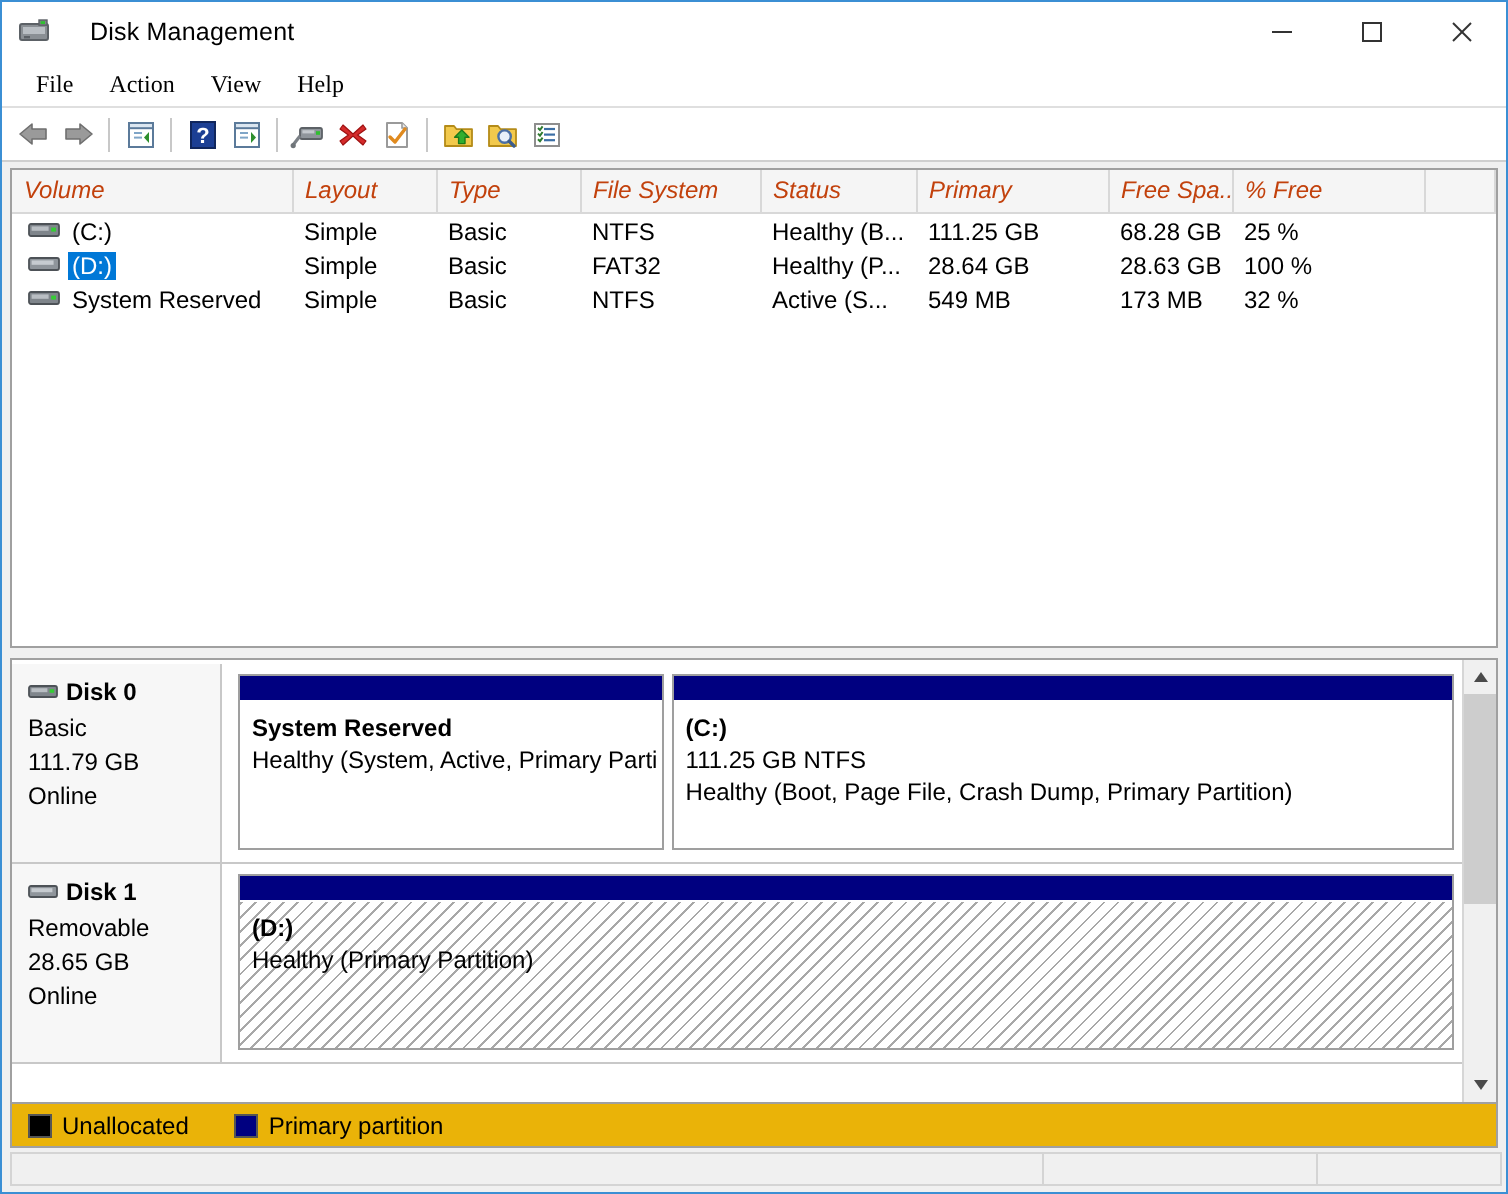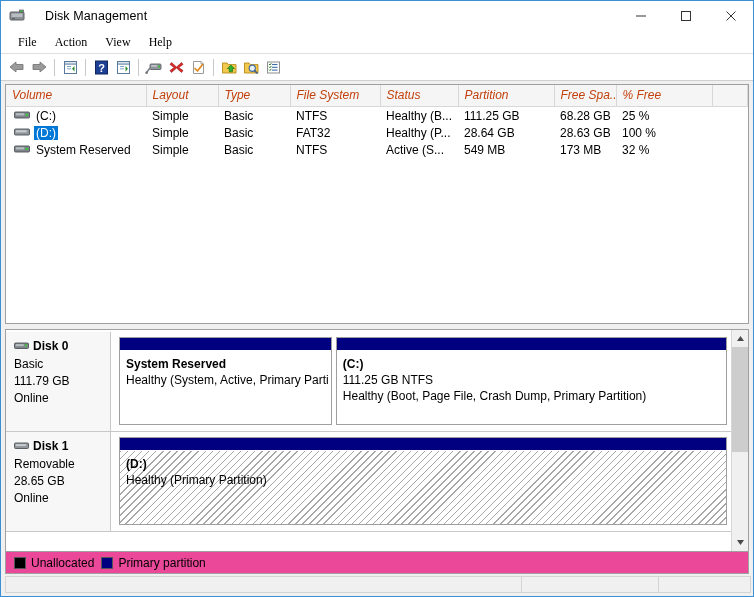--- a/index.html
+++ b/index.html
@@ -319,26 +319,26 @@
     top: 0; left: 0; right: 0;
     height: 105px;
     background: #cdcdcd;
     cursor: default;
   }
 
   
   .legend {
     height: 21px;
     flex: 0 0 auto;
-    background: #ec4899;
+    background: #eab308;
     border-top: 1px solid #a0a0a0;
     display: flex;
     align-items: center;
     padding-left: 8px;
-    gap: 7px;
+    gap: 23px;
   }
   .legend-item {
     display: flex;
     align-items: center;
     font-size: 12px;
   }
   .legend-swatch {
     width: 12px; height: 12px;
     margin-right: 5px;
     border: 1px solid #555;
@@ -510,21 +510,21 @@
             <col style="width:96px">
             <col>
         </colgroup>
         <thead>
           <tr>
             <th>Volume</th>
             <th>Layout</th>
             <th>Type</th>
             <th>File System</th>
             <th>Status</th>
-            <th>Partition</th>
+            <th>Primary</th>
             <th>Free Spa...</th>
             <th>% Free</th>
             <th></th>
           </tr>
         </thead>
         <tbody>
 
           <tr>
             <td>
               <div class="vol-name-cell">

